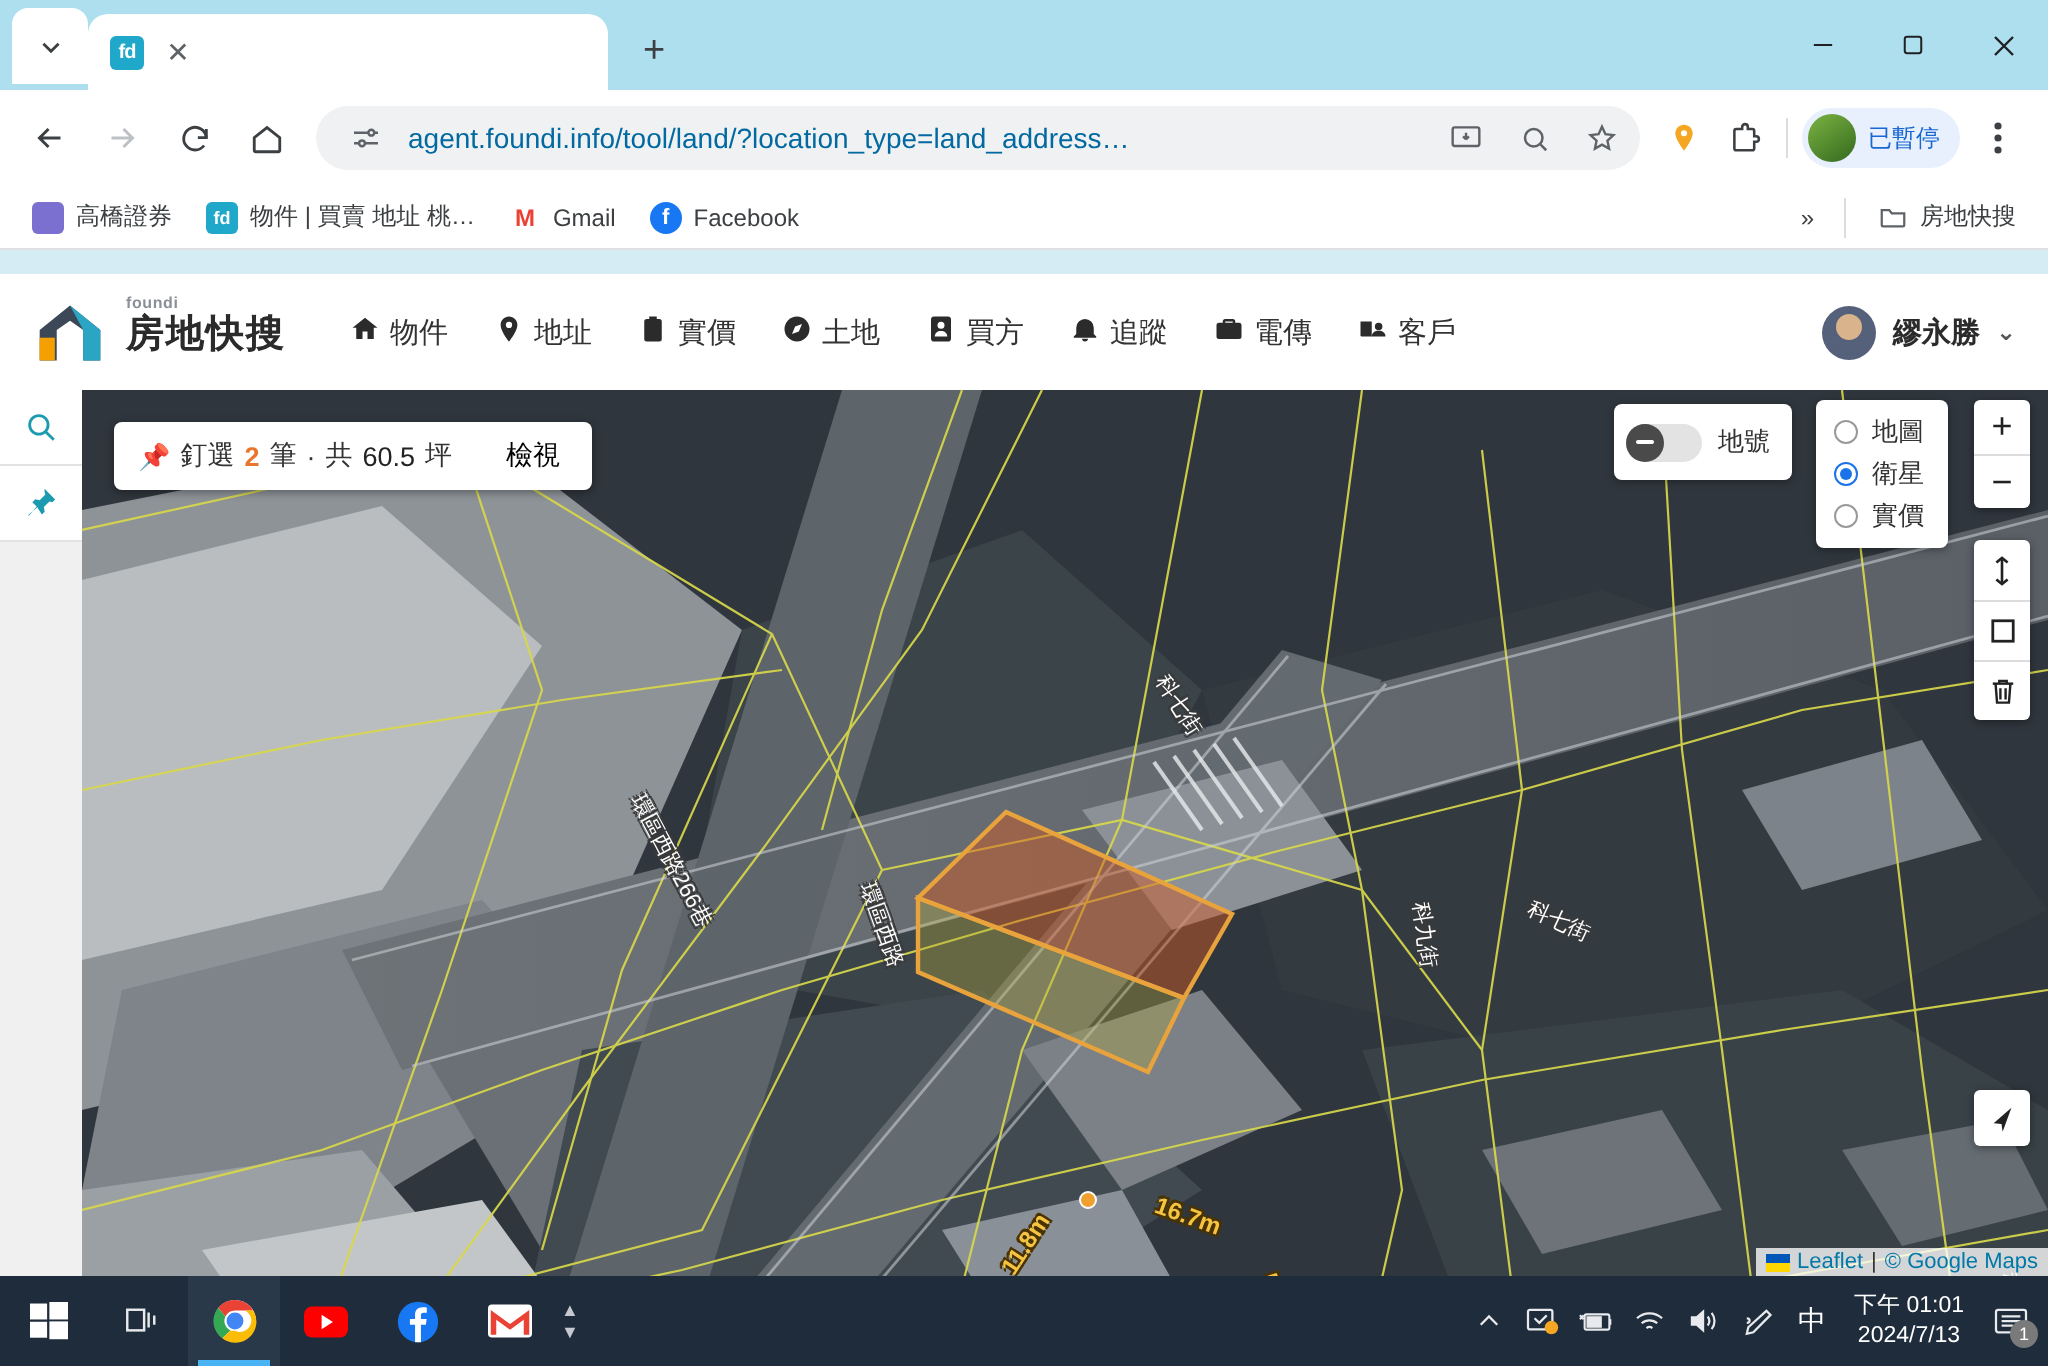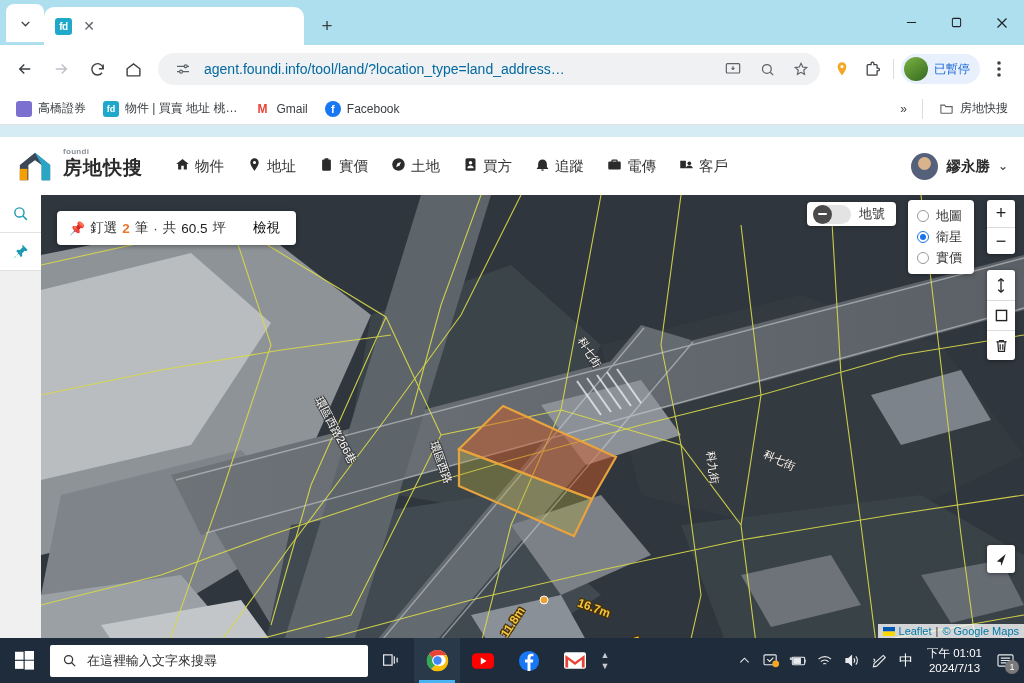--- a/index.html
+++ b/index.html
@@ -188,21 +188,21 @@
   }
   .pin-ico { color: #e8762c; font-size: 13px; }
   .num-hi { color: #e8762c; font-weight: bold; }
   .bold-v { font-weight: normal; color: #222; }
   .view-link { color: #000000; margin-left: 22px; }
 
   .toggle-card {
     position: absolute; right: 128px; top: 7px; z-index: 15;
     background: #fff; border-radius: 4px;
     box-shadow: 0 1px 4px rgba(0,0,0,.35);
-    height: 24px; display: flex; align-items: center;
+    height: 38px; display: flex; align-items: center;
     padding: 0 11px 0 6px; gap: 8px;
   }
   .tgl {
     width: 38px; height: 19px; border-radius: 10px;
     background: #e3e3e3; position: relative; flex: none;
   }
   .tgl::before {
     content: ""; position: absolute; left: 0; top: 0;
     width: 19px; height: 19px; border-radius: 50%;
     background: #4a4a4a;
@@ -749,27 +749,20 @@
 
   <div class="taskbar">
     <div class="start-btn">
       <svg width="19" height="19" viewBox="0 0 20 20" fill="#fff">
         <rect x="0" y="0.8" width="9" height="8.4"></rect>
           <rect x="10.2" y="0" width="9.8" height="9.2"></rect>
         <rect x="0" y="10.4" width="9" height="8.4"></rect>
           <rect x="10.2" y="10.2" width="9.8" height="9.4"></rect>
       </svg>
     </div>
-    <div class="tb-search">
-      <svg width="15" height="15" viewBox="0 0 24 24" fill="none" stroke="#333" stroke-width="2">
-          <circle cx="10.5" cy="10.5" r="6.5"></circle>
-          <path d="M15.5 15.5L21 21"></path>
-        </svg>
-      <div class="tb-search-text">在這裡輸入文字來搜尋</div>
-    </div>
     <div class="tb-app">
       <svg width="17" height="15" viewBox="0 0 18 16" fill="none" stroke="#e8eaed" stroke-width="1.3">
         <rect x="0.6" y="2" width="9" height="11"></rect>
           <path d="M12 3.5v8M15 5v5"></path>
       </svg>
     </div>
     <div class="tb-app active">
       <svg width="23" height="23" viewBox="0 0 24 24">
         <circle cx="12" cy="12" r="11" fill="#fff"></circle>
         <path d="M12 1a11 11 0 019.5 5.5H12a5.5 5.5 0 00-5 3.2L3.2 5.1A11 11 0 0112 1z" fill="#ea4335"></path>

